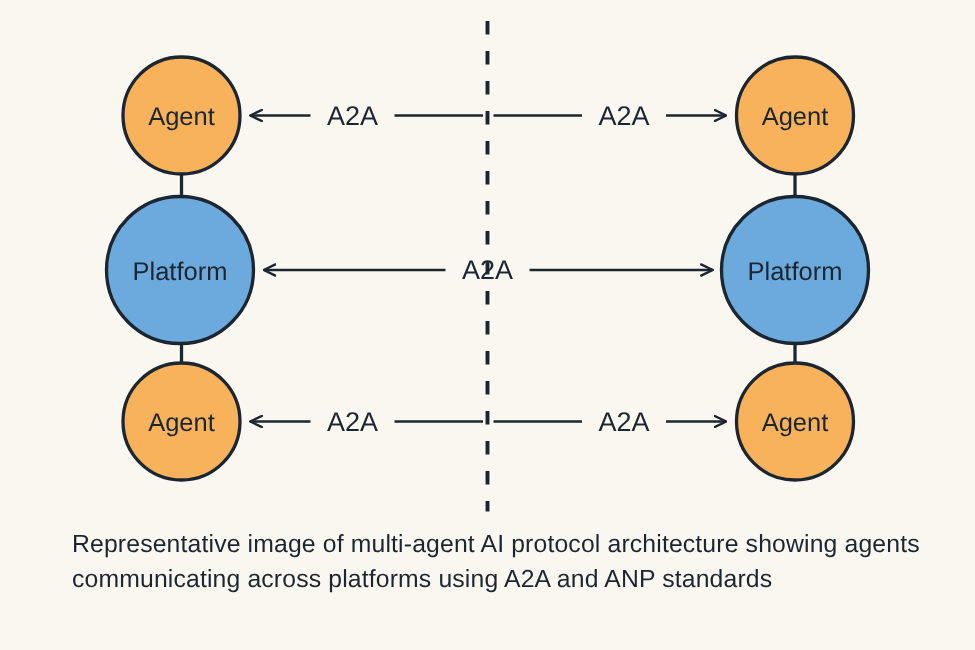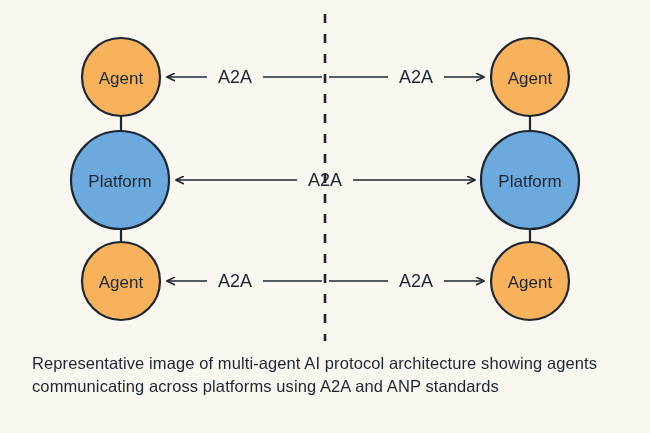--- a/index.html
+++ b/index.html
@@ -37,21 +37,21 @@
   .node-label.platform-label { font-size: 17px; }
   .edge-label {
     font-family: "Liberation Sans", sans-serif;
     font-size: 18px;
     fill: #1B2631;
     text-anchor: middle;
     dominant-baseline: central;
   }
   .caption {
     position: absolute;
-    left: 32px;
+    left: 48px;
     top: 352px;
     width: 570px;
     font-family: "Liberation Sans", sans-serif;
     font-size: 16.5px;
     line-height: 23px;
     color: #1B2631;
     letter-spacing: 0.1px;
   }
 </style>
 </head>

